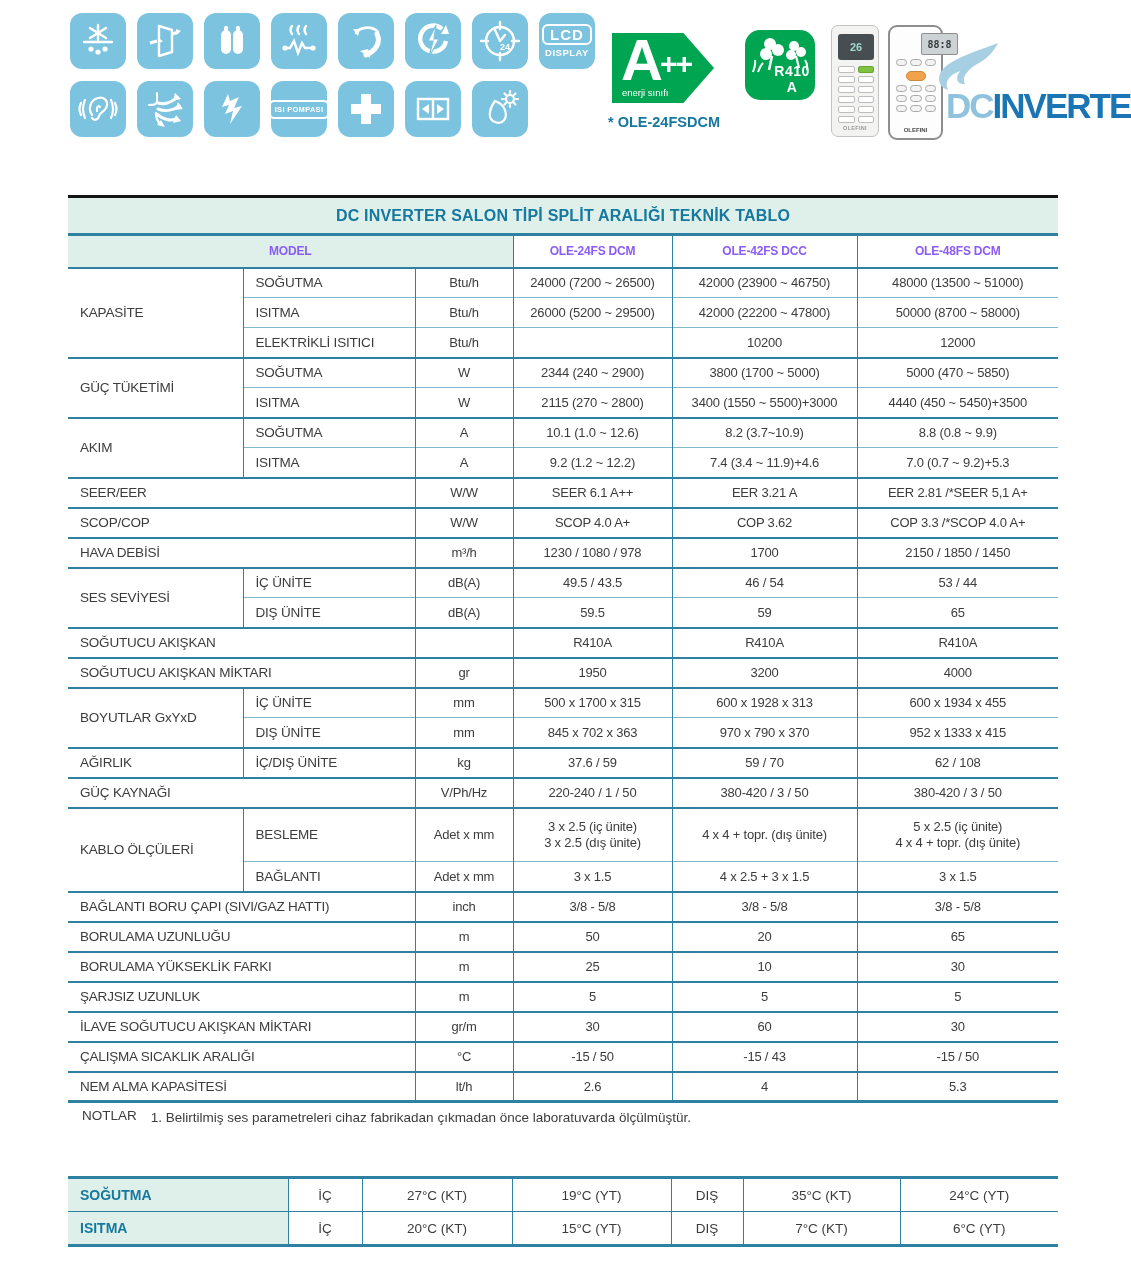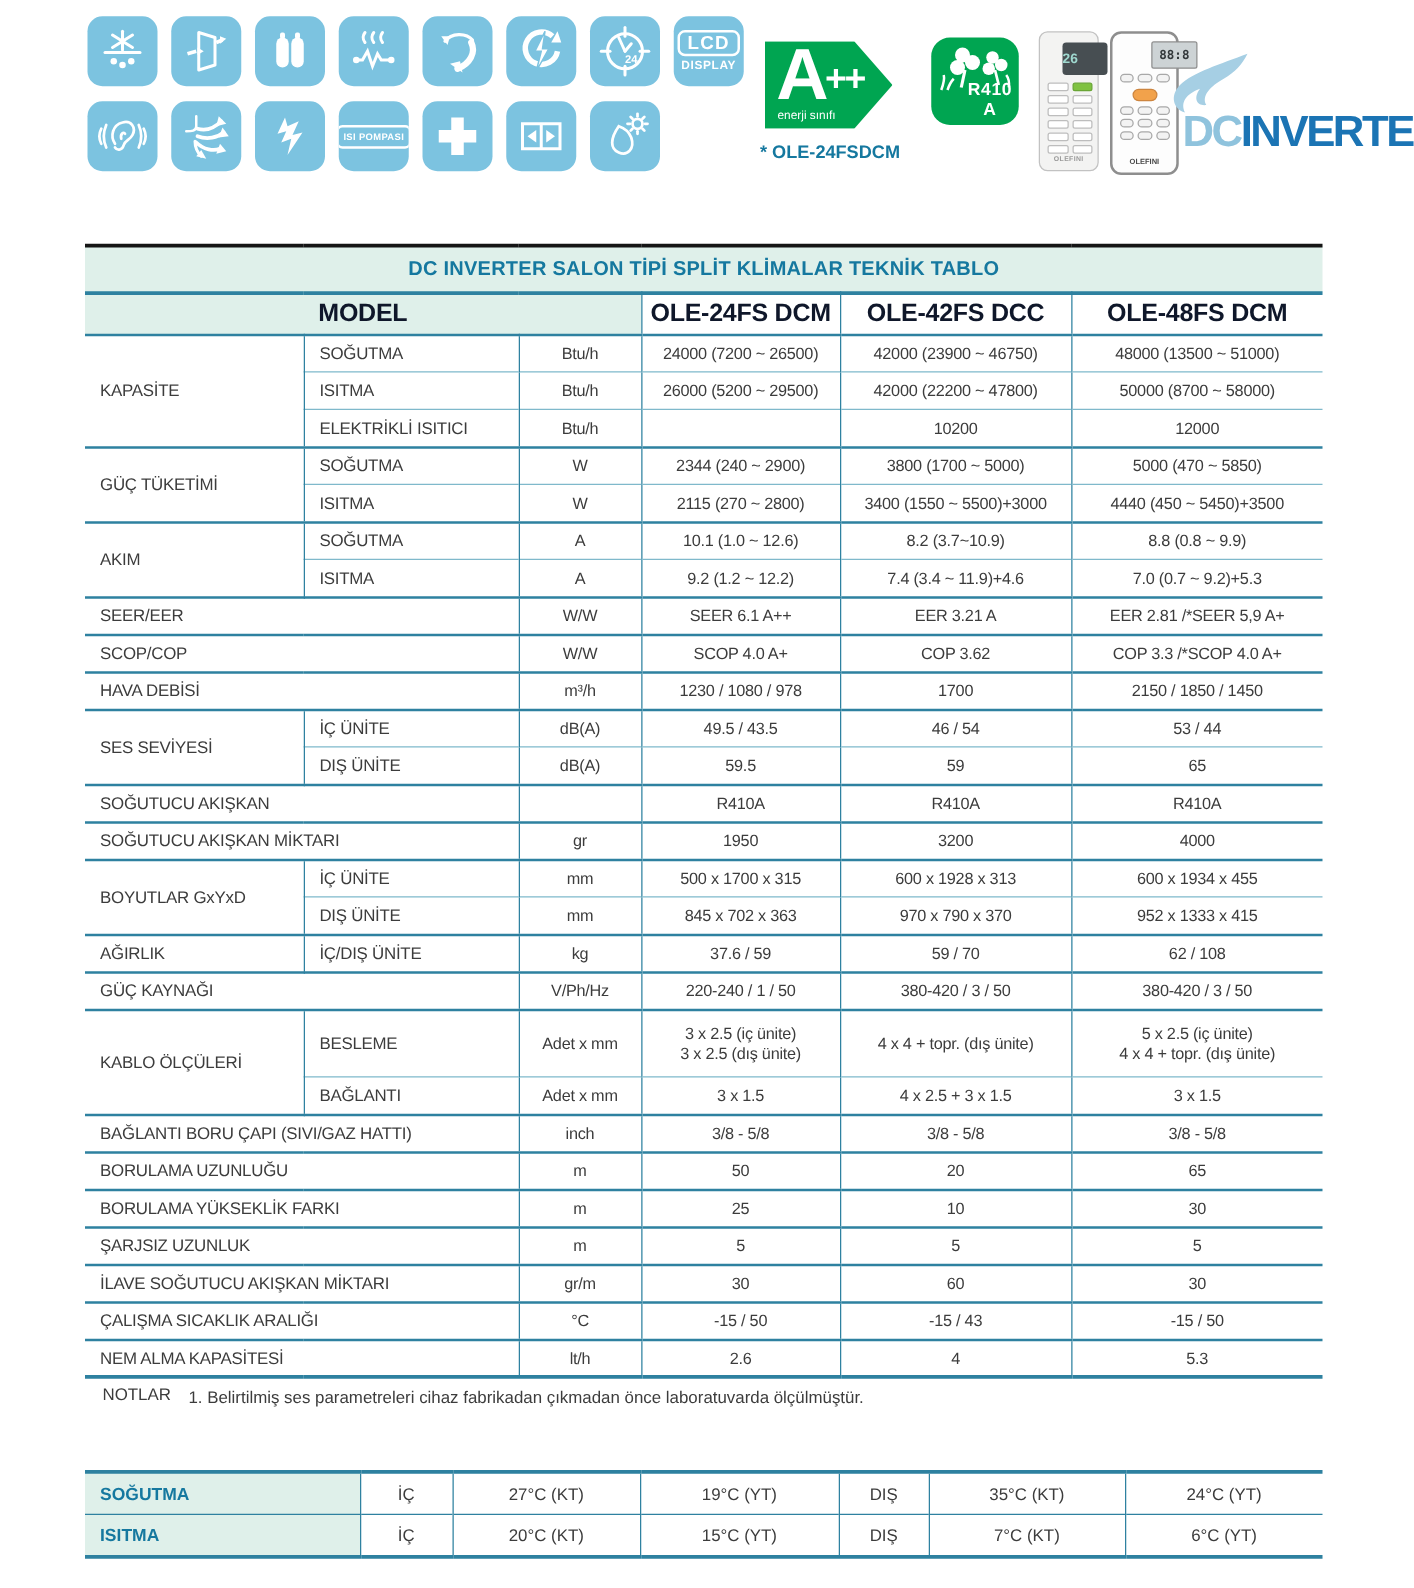--- a/index.html
+++ b/index.html
@@ -30,22 +30,22 @@
   .energy .plus { position:absolute; left:48px; top:14px; font-size:30px; font-weight:bold; letter-spacing:-2px; }
   .energy .cap { position:absolute; left:10px; bottom:5px; font-size:9.5px; }
   .model-note { position:absolute; left:608px; top:114px; font-size:14.5px; font-weight:bold; color:#15789f; }
 
   .r410 { position:absolute; left:745px; top:30px; width:70px; height:70px; background:#00a551; border-radius:15px; color:#fff; }
   .r410 svg { position:absolute; left:0; top:0; }
   .r410 .txt { position:absolute; left:0; right:0; bottom:5px; text-align:center; font-weight:bold; font-size:14px; letter-spacing:.5px;margin-left:24px; }
 
   .remotes { position:absolute; left:831px; top:25px; display:flex; gap:9px; }
   .remote1 { width:48px; height:112px; background:#f3f3f2; border:1px solid #c2c2c2; border-radius:7px; position:relative; }
-  .remote1 .scr { position:absolute; left:18px; top:8px; width:36px; height:26px; background:#474e52; border-radius:3px;
-    color:#9fd8cf; font-size:11px; line-height:26px; font-weight:bold; }
+  .remote1 .scr { position:absolute; left:6px; top:8px; width:36px; height:26px; background:#474e52; border-radius:3px;
+    color:#9fd8cf; font-size:11px; text-align:center; line-height:26px; font-weight:bold; }
   .remote1 .btns { position:absolute; left:6px; top:40px; width:36px; display:grid; grid-template-columns:1fr 1fr; gap:3px; }
   .remote1 .b { height:7px; background:#fff; border:1px solid #bdbdbd; border-radius:2px; }
   .remote1 .b.g { background:#7fc241; border-color:#6aa636; }
   .remote1 .brand { position:absolute; bottom:5px; left:0; right:0; text-align:center; font-size:5.5px; color:#9a9a9a; font-weight:bold; letter-spacing:.3px; }
   .remote2 { width:55px; height:115px; background:#fdfdfd; border:2px solid #8e8e8e; border-radius:9px; position:relative; }
   .remote2 .scr { position:absolute; left:7px; top:6px; width:37px; height:22px; background:#cdd3d5; border:1px solid #8e8e8e; border-radius:2px;
     color:#33383b; font-size:10px; text-align:center; line-height:22px; font-weight:bold; font-family:"DejaVu Sans Mono", monospace;margin-left:24px; }
   .remote2 .orange { position:absolute; left:16px; top:44px; width:20px; height:10px; background:#f2a24b; border:1px solid #cd853f; border-radius:6px; }
   .remote2 .grid { position:absolute; left:6px; top:58px; width:40px; display:grid; grid-template-columns:1fr 1fr 1fr; gap:3px; }
   .remote2 .p { height:7px; background:#f3f3f3; border:1px solid #a8a8a8; border-radius:4px; }
@@ -66,21 +66,21 @@
   .spec td + td { border-left:1px solid #2e81a0; }
   .spec .grp { border-right:1px solid #2e81a0; }
   .spec .lbl { text-align:left; padding-left:12px; font-size:13.5px; }
   .spec tr.sub td { border-top:1px solid #7fb9cb; }
   .spec tr.sec td { border-top:2px solid #2e81a0; }
   .spec tr.last td { border-bottom:3px solid #2e81a0; }
   .spec .title-row td {
     border-top:3px solid #151515; border-bottom:3px solid #2e81a0;
     background:#dff0ea; color:#15789f; font-weight:bold; font-size:16px; height:38px; letter-spacing:.2px;
   }
-  .spec .model-row td { border-bottom:2px solid #2e81a0; font-weight:bold; color:#0f172a; font-size:20px; height:33px; }
+  .spec .model-row td { border-bottom:2px solid #2e81a0; font-weight:bold; color:#8b5cf6; font-size:12px; height:33px; }
   .spec .model-row .mlbl { background:#dff0ea; text-align:center; }
   .spec td.multi { white-space:pre-line; line-height:1.25; }
   .spec tr.tall td { height:54px; }
 
   
   .notes { position:absolute; left:82px; top:1108px; display:flex; font-size:13.5px; color:#3c3c3c; }
   .notes .ttl { margin-right:14px; }
   .notes .item { line-height:1.5; }
 
   
@@ -311,21 +311,21 @@
       <colgroup>
           <col style="width:175px">
           <col style="width:172px">
           <col style="width:98px">
           <col style="width:159px">
           <col style="width:185px">
           <col style="width:201px">
         </colgroup>
       <tbody>
           <tr class="title-row">
-        <td colspan="6">DC INVERTER SALON TİPİ SPLİT KLİMALAR TEKNİK TABLO</td>
+        <td colspan="6">DC INVERTER SALON TİPİ SPLİT ARALIĞI TEKNİK TABLO</td>
       </tr>
       <tr class="model-row">
         <td colspan="3" class="mlbl">MODEL</td>
         <td>OLE-24FS DCM</td>
         <td>OLE-42FS DCC</td>
         <td>OLE-48FS DCM</td>
       </tr>
 
       <tr class="sec">
         <td class="lbl grp" rowspan="3">KAPASİTE</td>
@@ -380,21 +380,21 @@
         <td>9.2 (1.2 ~ 12.2)</td>
         <td>7.4 (3.4 ~ 11.9)+4.6</td>
         <td>7.0 (0.7 ~ 9.2)+5.3</td>
       </tr>
 
       <tr class="sec">
         <td class="lbl" colspan="2">SEER/EER</td>
         <td>W/W</td>
         <td>SEER 6.1 A++</td>
         <td>EER 3.21 A</td>
-        <td>EER 2.81 /*SEER 5,9 A+</td>
+        <td>EER 2.81 /*SEER 5,1 A+</td>
       </tr>
       <tr class="sec">
         <td class="lbl" colspan="2">SCOP/COP</td>
         <td>W/W</td>
         <td>SCOP 4.0 A+</td>
         <td>COP 3.62</td>
         <td>COP 3.3 /*SCOP 4.0 A+</td>
       </tr>
       <tr class="sec">
         <td class="lbl" colspan="2">HAVA DEBİSİ</td>

